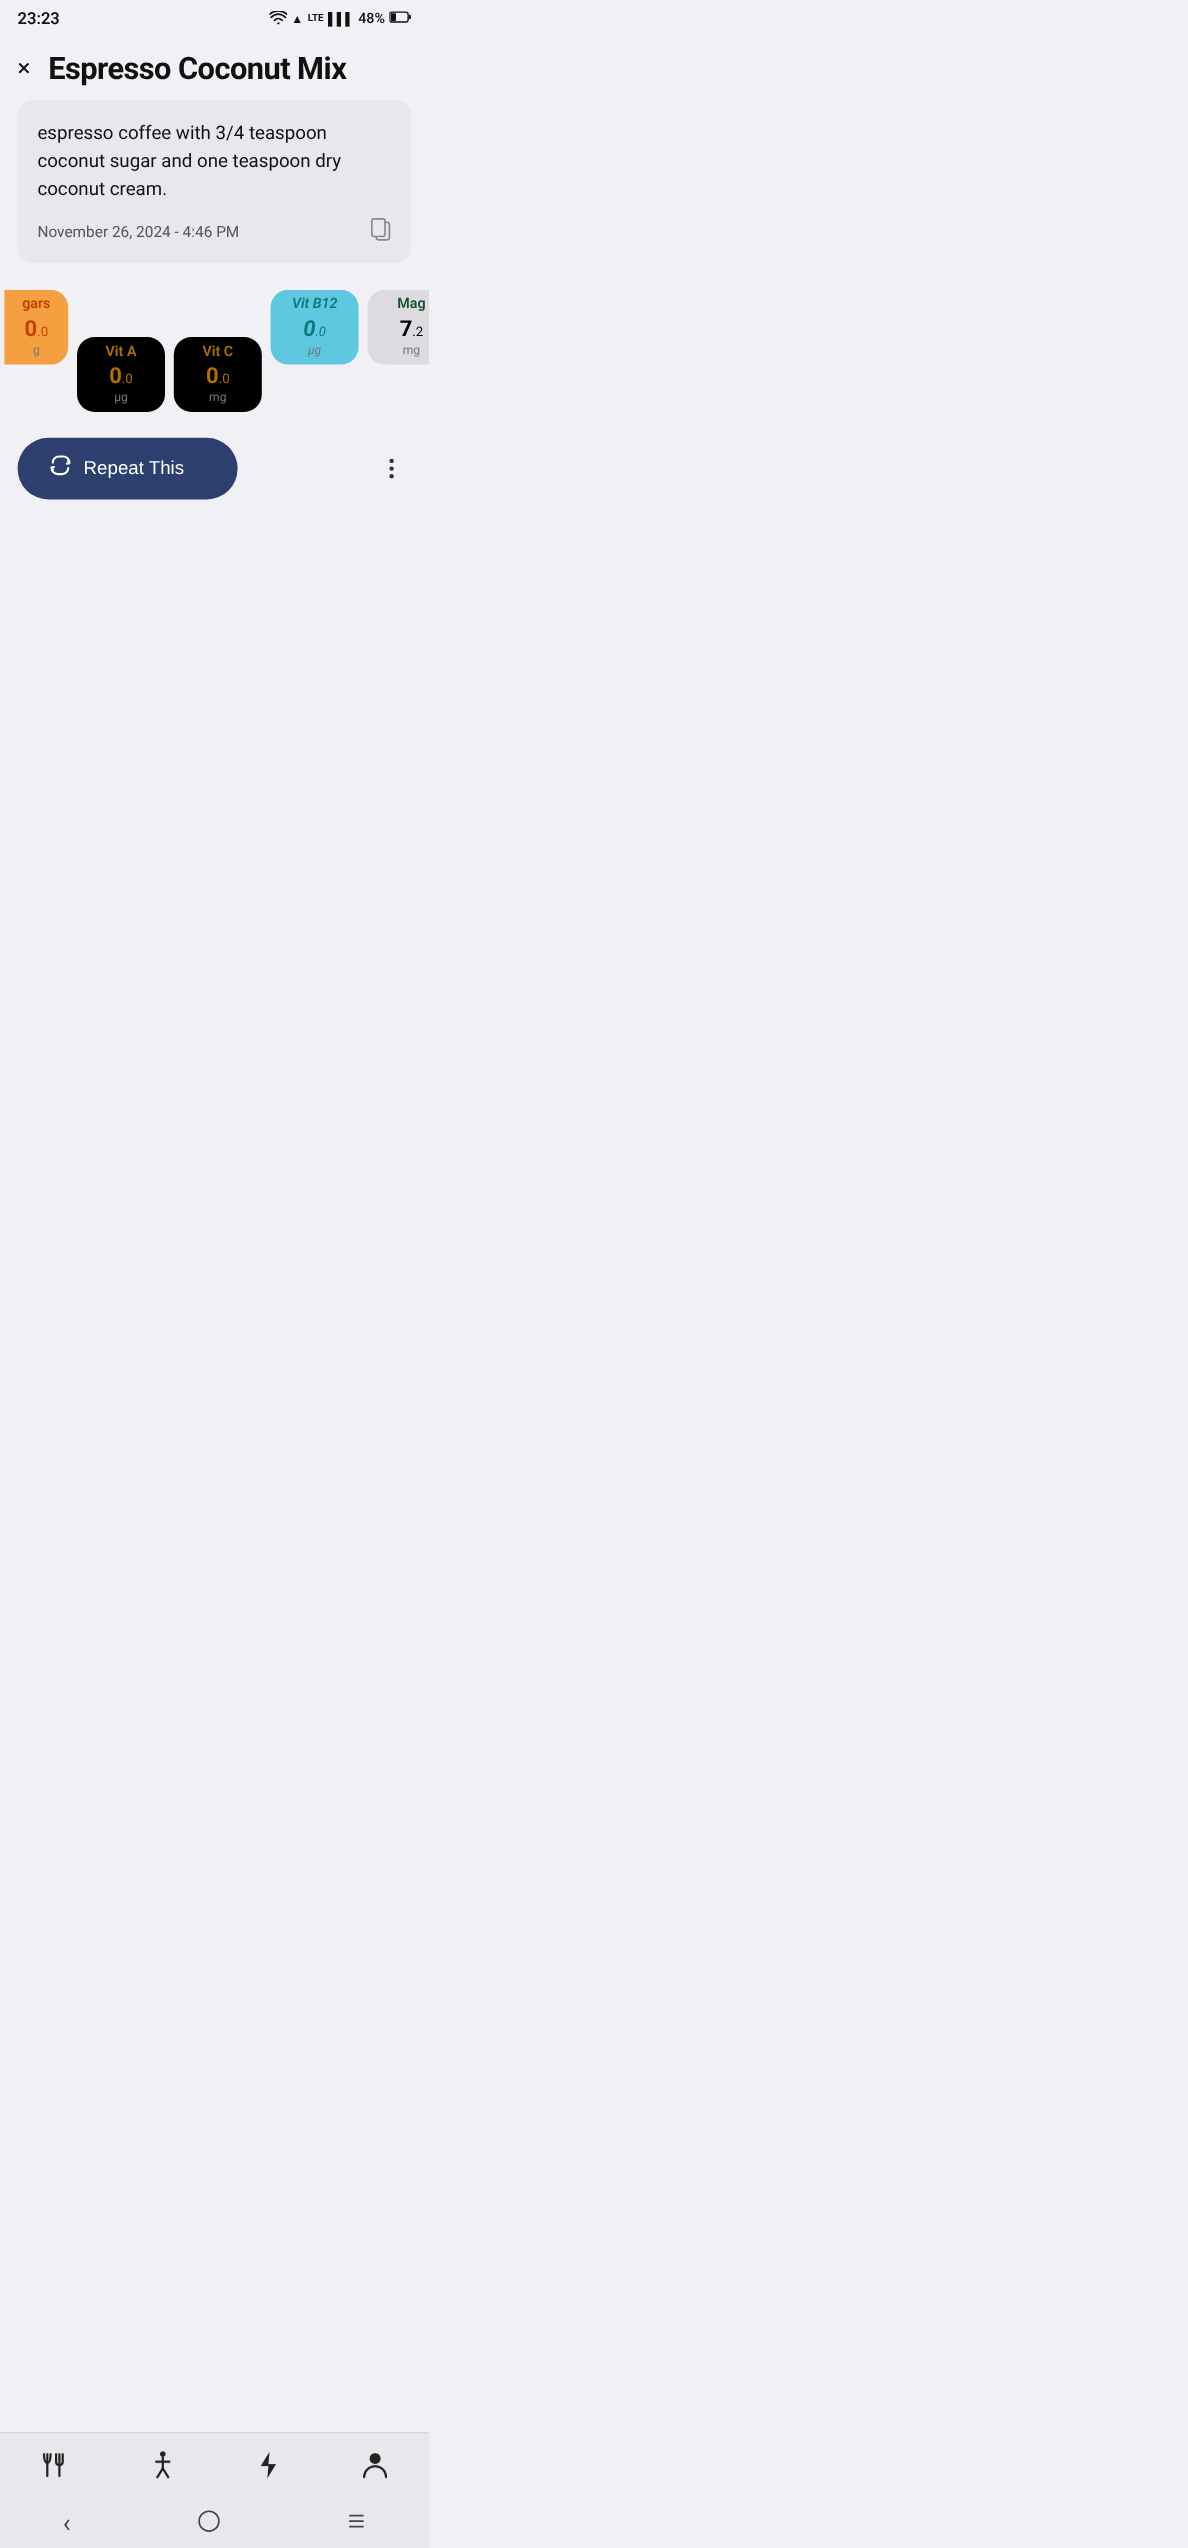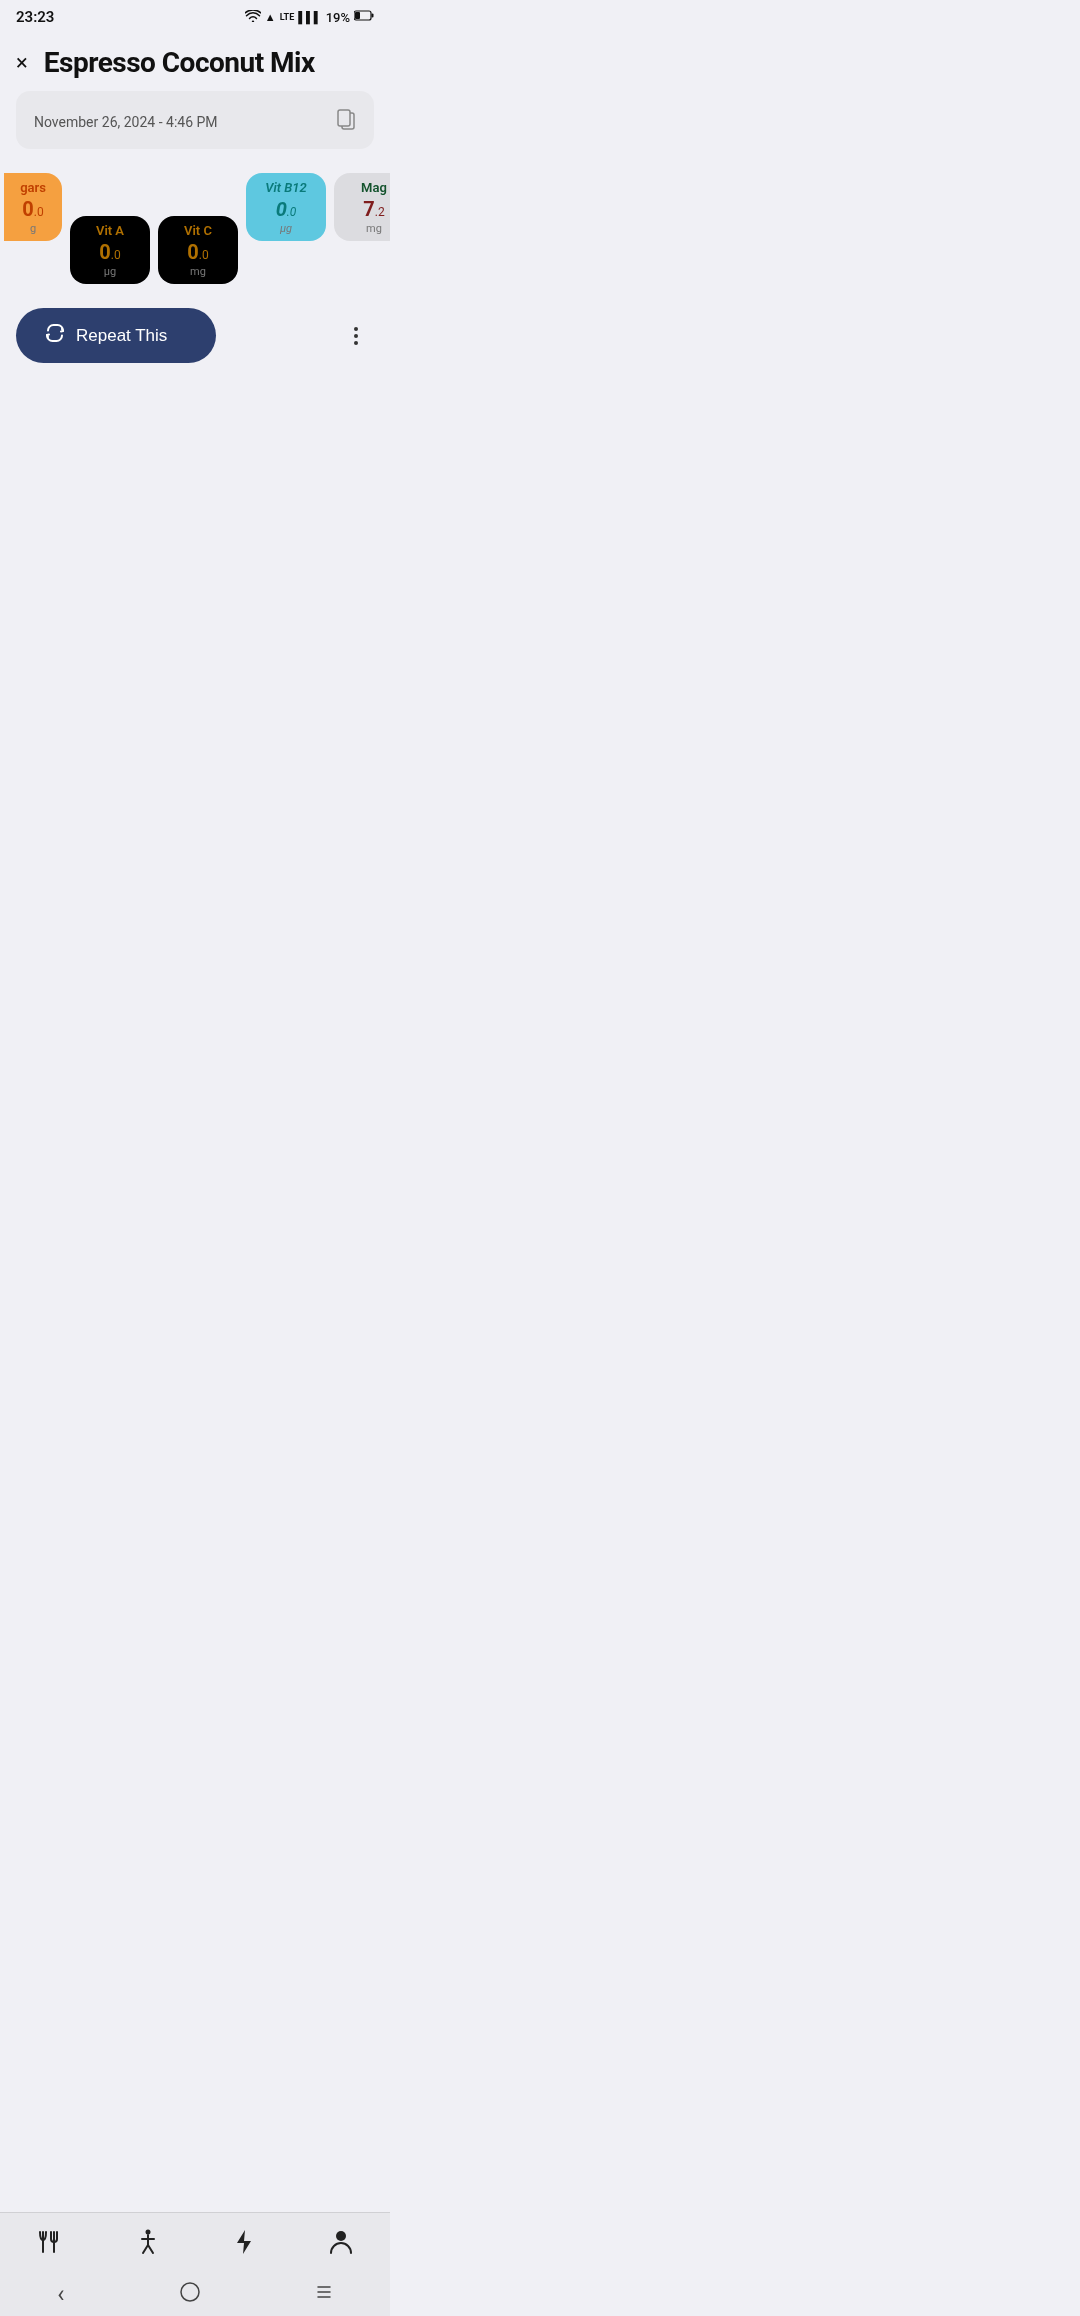--- a/index.html
+++ b/index.html
@@ -140,21 +140,21 @@
       font-style: italic;
     }
     .pill-blue .pill-label { color: #0a7a7a; }
     .pill-blue .pill-value { color: #0a7a7a; }
 
     
     .pill-gray {
       background: #dcdce0;
     }
     .pill-gray .pill-label { color: #14532d; }
-    .pill-gray .pill-value { color: #7f1d1d; }
+    .pill-gray .pill-value { color: #000000; }
 
     
     .pill-sugars {
       background: #f5a040;
       min-width: 58px;
       border-radius: 0 16px 16px 0;
     }
     .pill-sugars .pill-label { color: #c04000; }
     .pill-sugars .pill-value { color: #c04000; }
 
@@ -264,37 +264,38 @@
       <svg width="16" height="12" viewBox="0 0 16 12" fill="none">
         <path d="M8 10.5a1.2 1.2 0 1 1 0 2.4 1.2 1.2 0 0 1 0-2.4z" fill="#111"></path>
         <path d="M4.5 8.5C5.5 7.4 6.7 6.8 8 6.8s2.5.6 3.5 1.7" stroke="#111" stroke-width="1.5" fill="none" stroke-linecap="round"></path>
         <path d="M1.5 5.8C3.2 4 5.5 2.8 8 2.8s4.8 1.2 6.5 3" stroke="#111" stroke-width="1.5" fill="none" stroke-linecap="round"></path>
         <path d="M0 3C2.2 1.1 4.97 0 8 0s5.8 1.1 8 3" stroke="#111" stroke-width="1.5" fill="none" stroke-linecap="round"></path>
       </svg>
     </span>
     <span style="font-size:11px;font-weight:700;">▲</span>
     <span style="font-size:9px;font-weight:700;">LTE</span>
     <span style="font-size:11px;">▌▌▌</span>
-    <span style="font-size:13px;font-weight:500;">19%</span>
+    <span style="font-size:13px;font-weight:500;">48%</span>
     <span>
       <svg width="20" height="11" viewBox="0 0 20 11">
         <rect x="0" y="1" width="17" height="9" rx="2" fill="none" stroke="#111" stroke-width="1.2"></rect>
         <rect x="17.5" y="3.5" width="2" height="4" rx="1" fill="#111"></rect>
         <rect x="1" y="2" width="5" height="7" rx="1" fill="#111"></rect>
       </svg>
     </span>
   </div>
 </div>
 
 <div class="header">
   <span class="close-btn">×</span>
   <h1 class="page-title">Espresso Coconut Mix</h1>
 </div>
 
 <div class="description-card">
+  <p class="description-text">espresso coffee with 3/4 teaspoon coconut sugar and one teaspoon dry coconut cream.</p>
   <div class="description-footer">
     <span class="description-date">November 26, 2024 - 4:46 PM</span>
     <span class="copy-icon">
       <svg width="20" height="22" viewBox="0 0 20 22" fill="none">
         <rect x="6" y="4" width="12" height="16" rx="2" stroke="#888" stroke-width="1.5" fill="none"></rect>
         <rect x="2" y="1" width="12" height="16" rx="2" stroke="#888" stroke-width="1.5" fill="#e8e8ec"></rect>
       </svg>
     </span>
   </div>
 </div>

